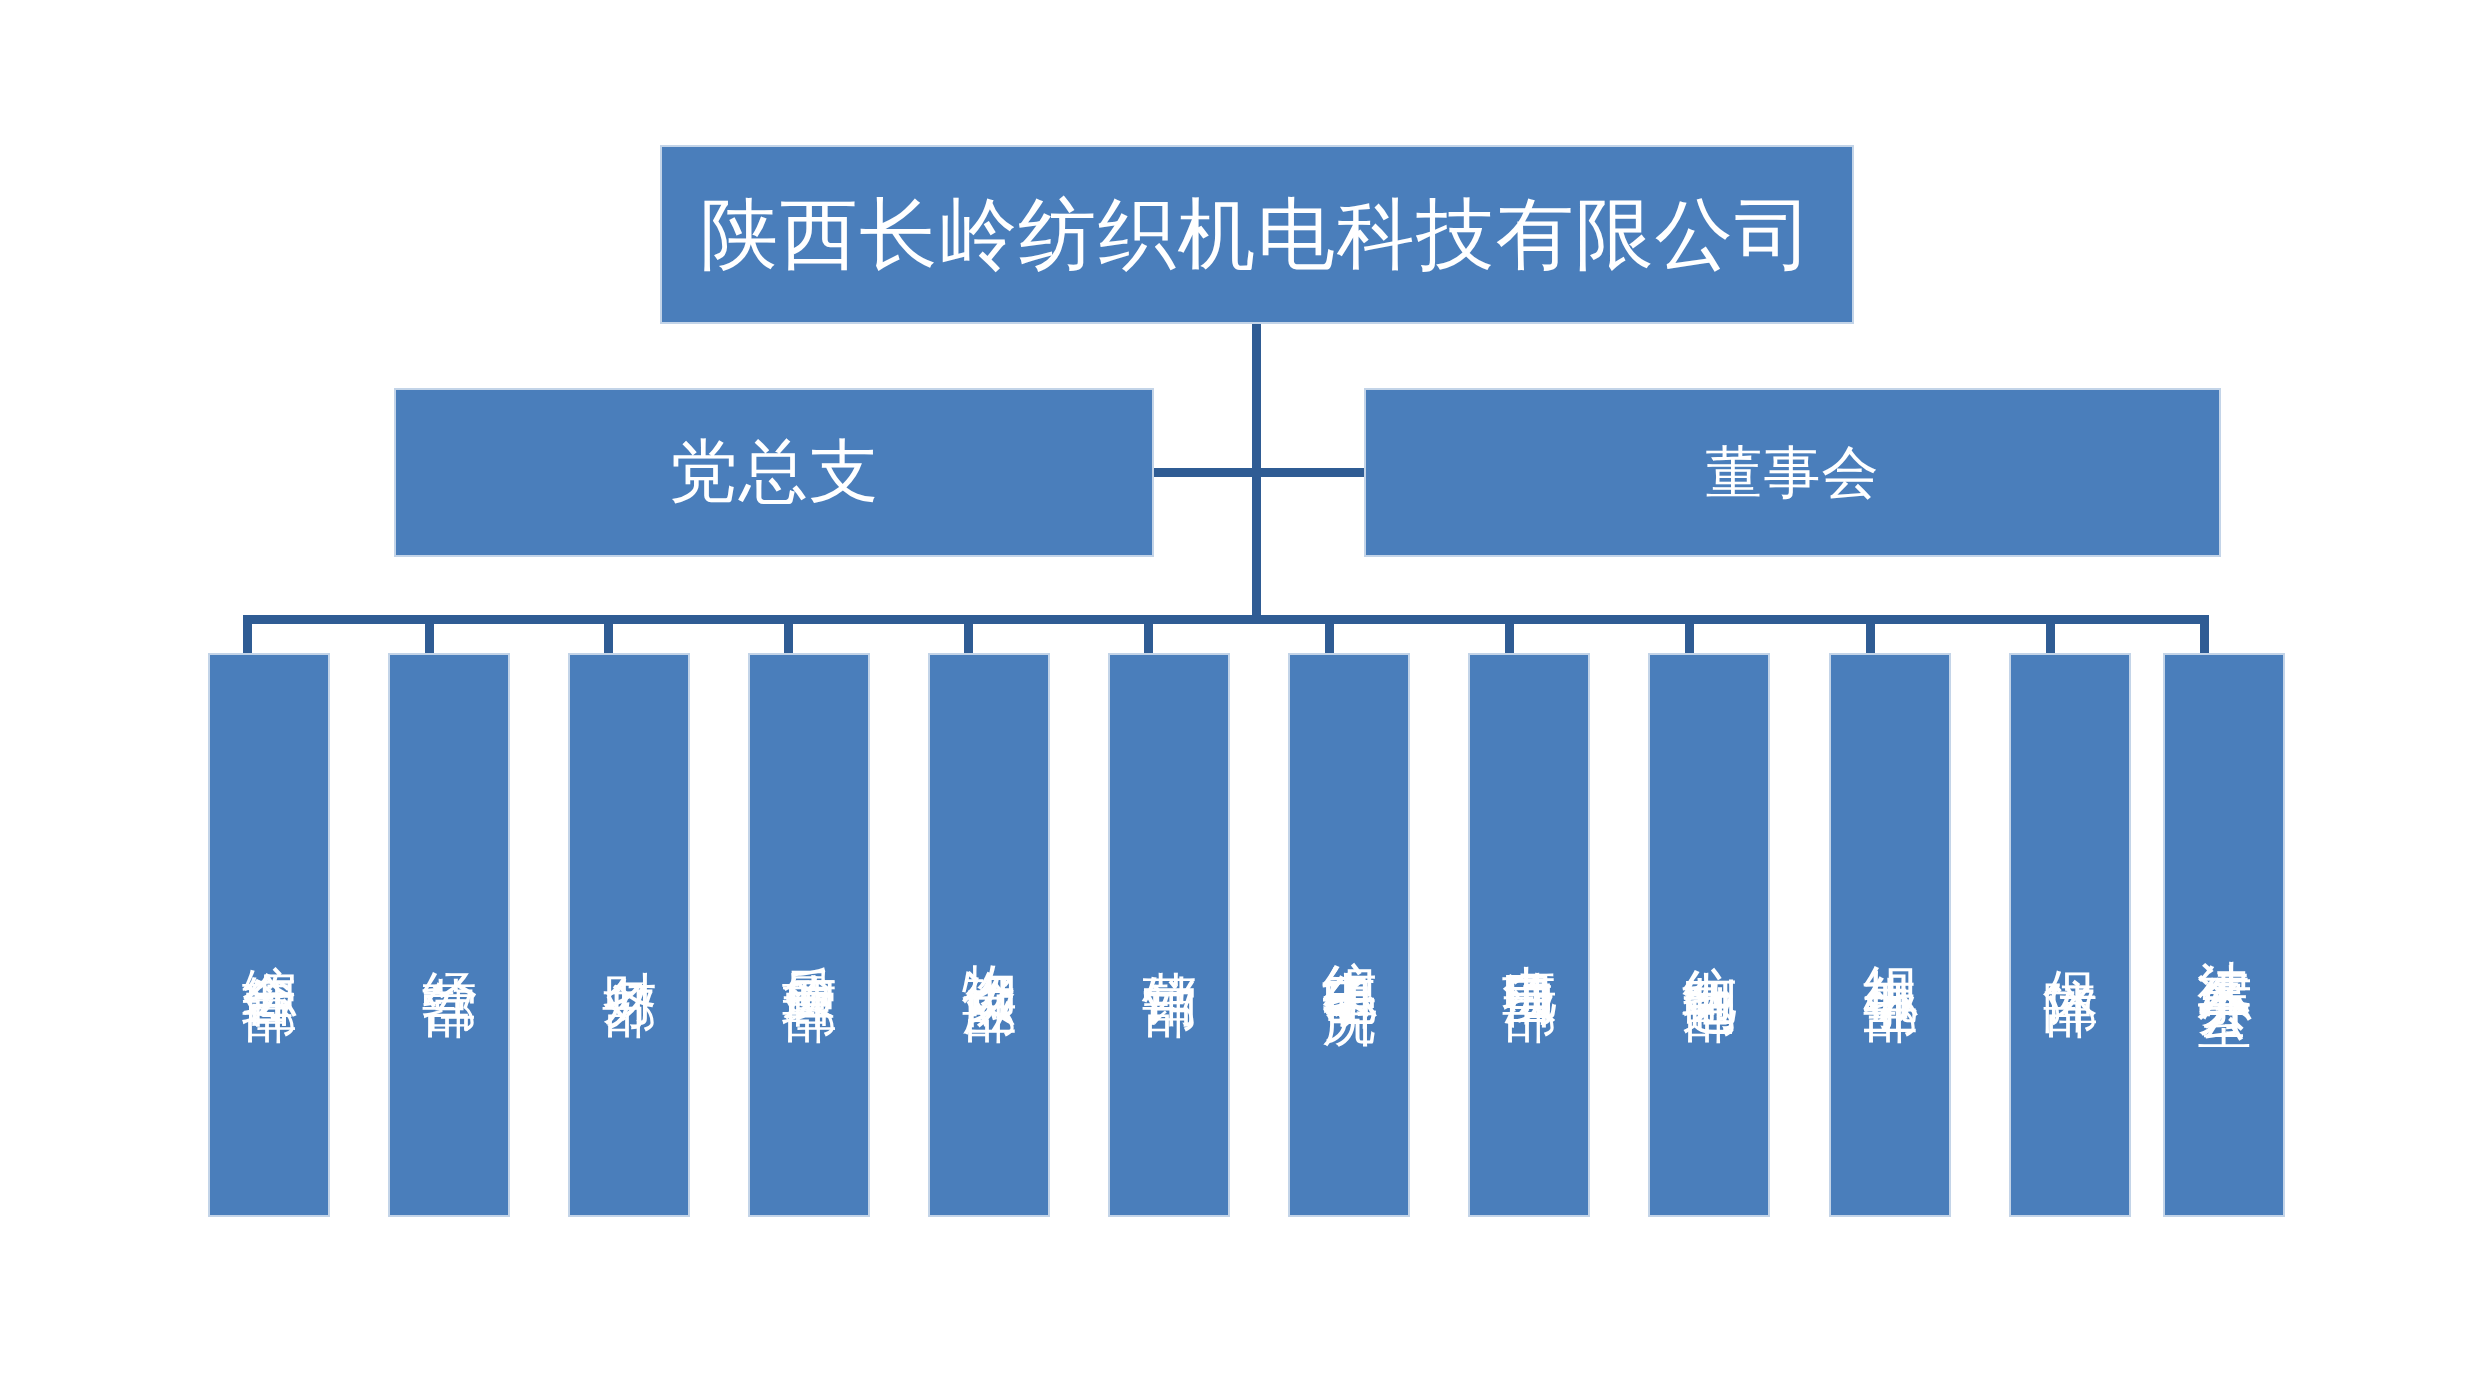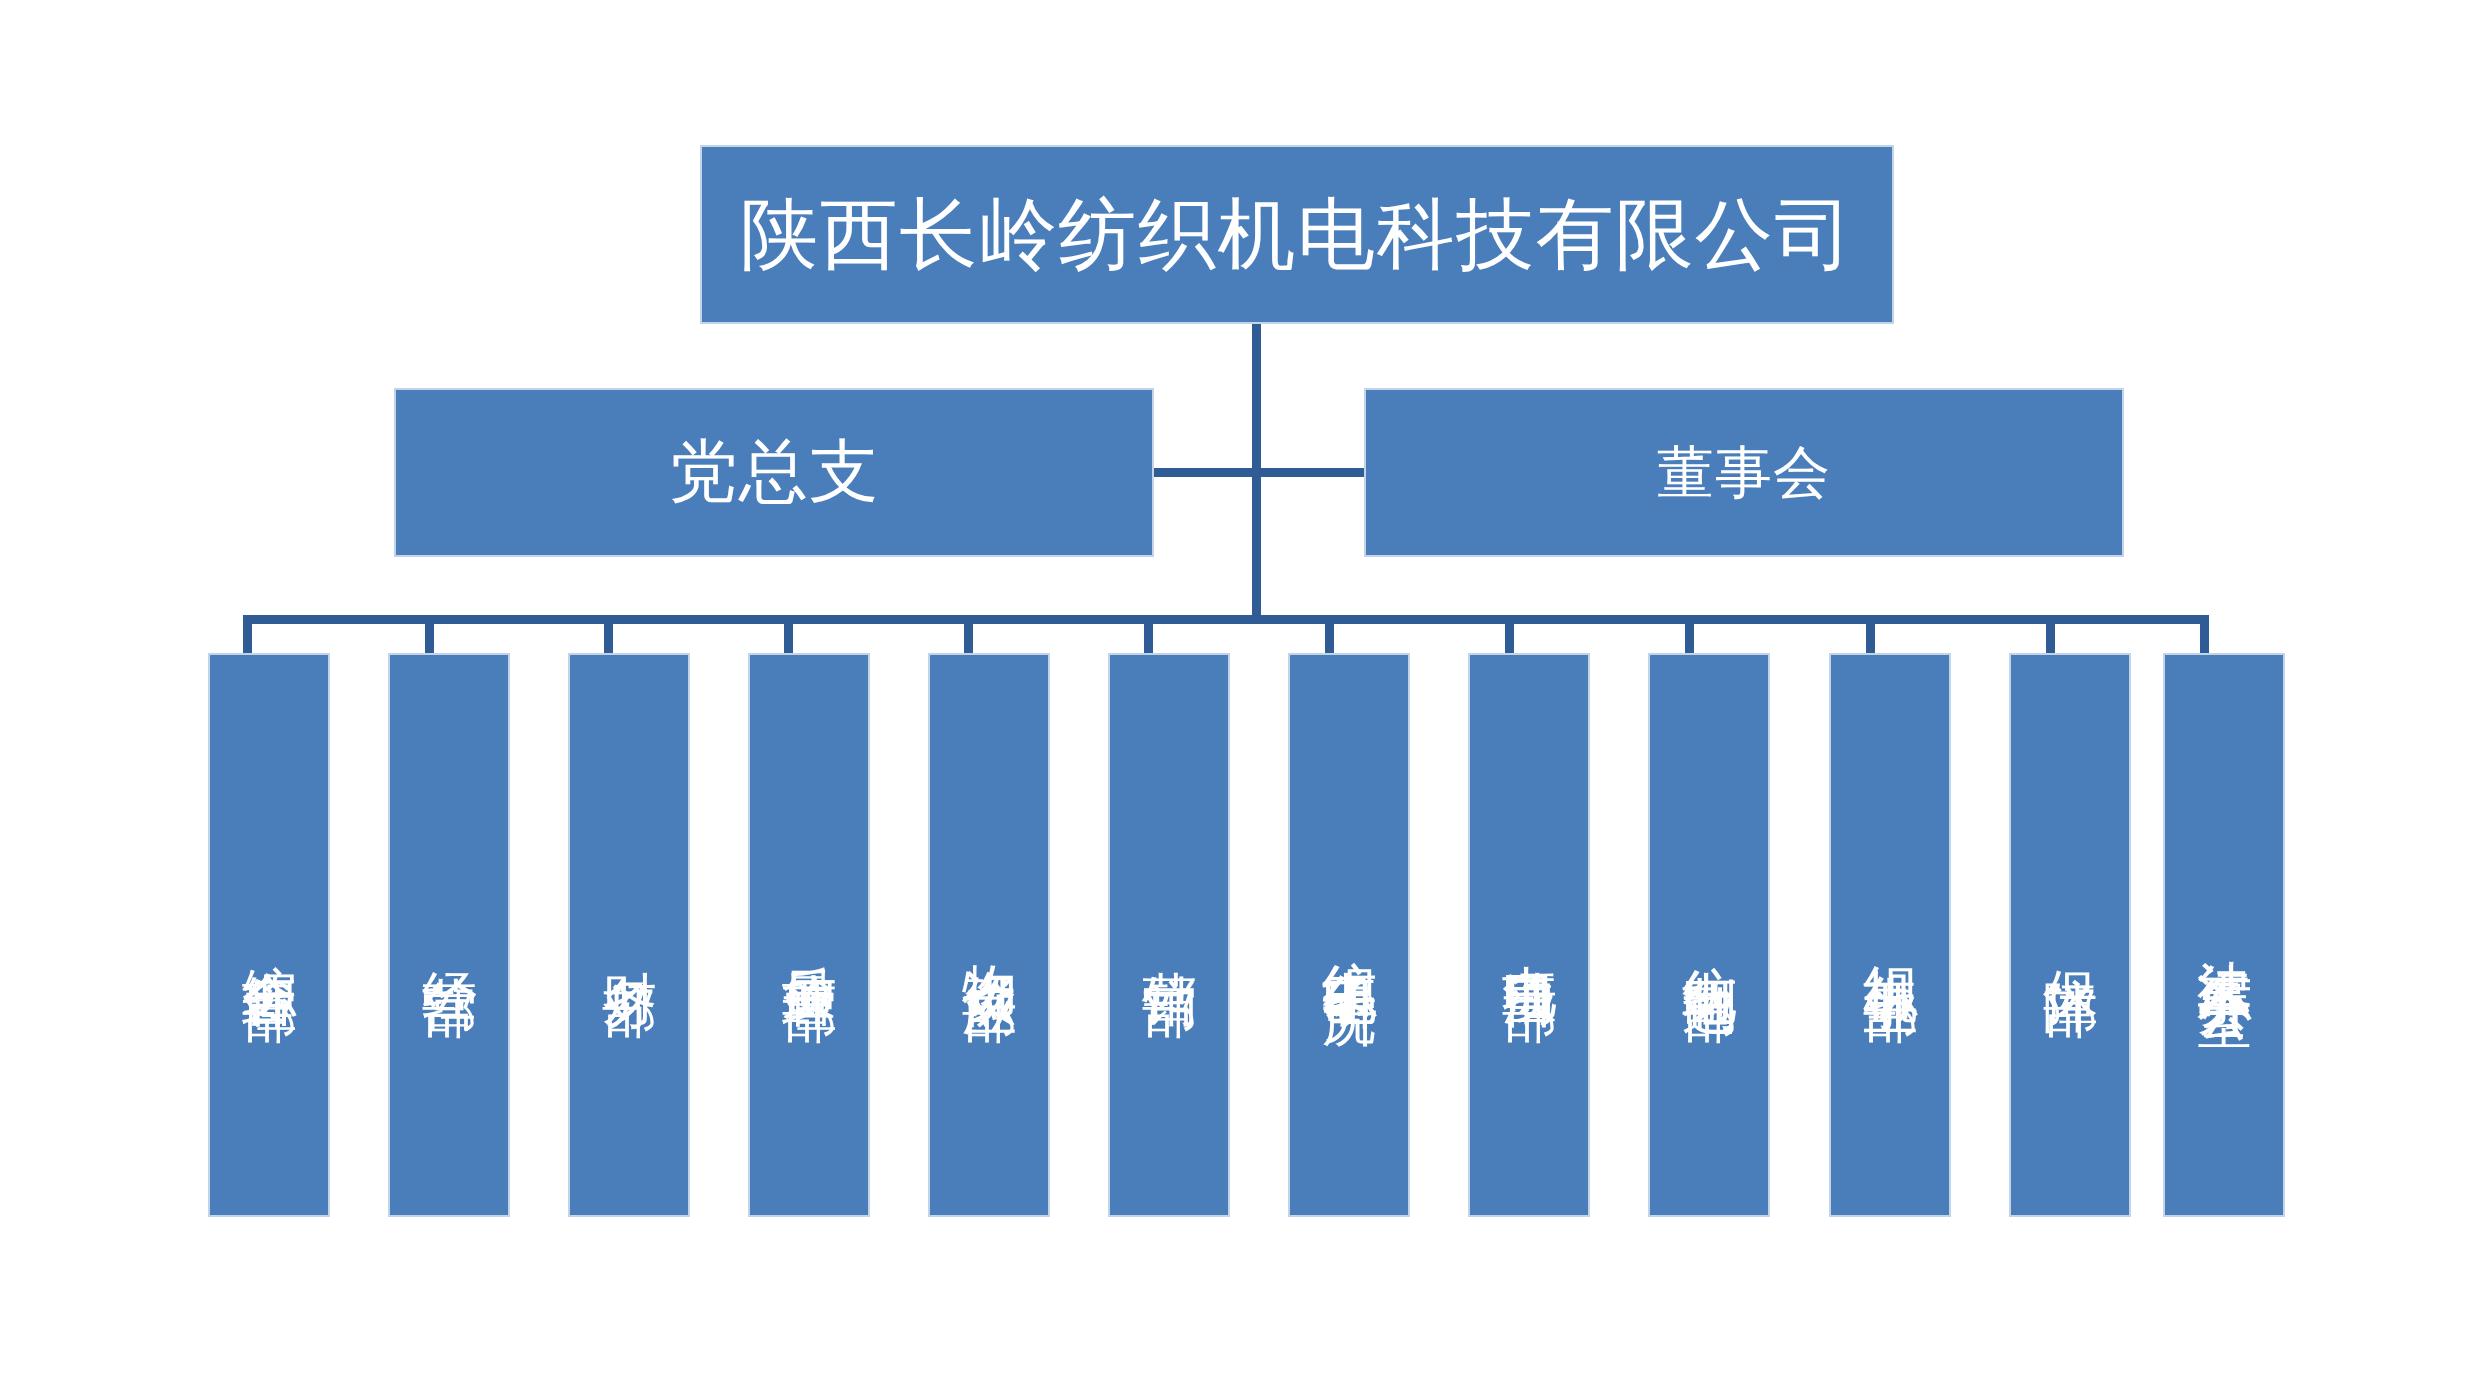--- a/index.html
+++ b/index.html
@@ -33,27 +33,27 @@
   .node-label {
     color: #ffffff;
     line-height: 1.12;
     letter-spacing: 0.02em;
   }
 
   
   .node.horizontal .node-label {
     writing-mode: horizontal-tb;
   }
-  #node-root { left: 662px; top: 147px; width: 1190px; height: 175px; margin-left: 40px; }
+  #node-root { left: 662px; top: 147px; width: 1190px; height: 175px; }
   #node-root .node-label { font-size: 78px; }
 
   #node-party { left: 396px; top: 390px; width: 756px; height: 165px; }
   #node-party .node-label { font-size: 69px; }
 
-  #node-board { left: 1366px; top: 390px; width: 756px; height: 165px; }
+  #node-board { left: 1366px; top: 390px; width: 853px; height: 165px; }
   #node-board .node-label { font-size: 57px; }
 
   
   .node.vertical {
     align-items: center;
     justify-content: center;
   }
   .node.vertical .node-label {
     writing-mode: vertical-rl;
     text-orientation: upright;

